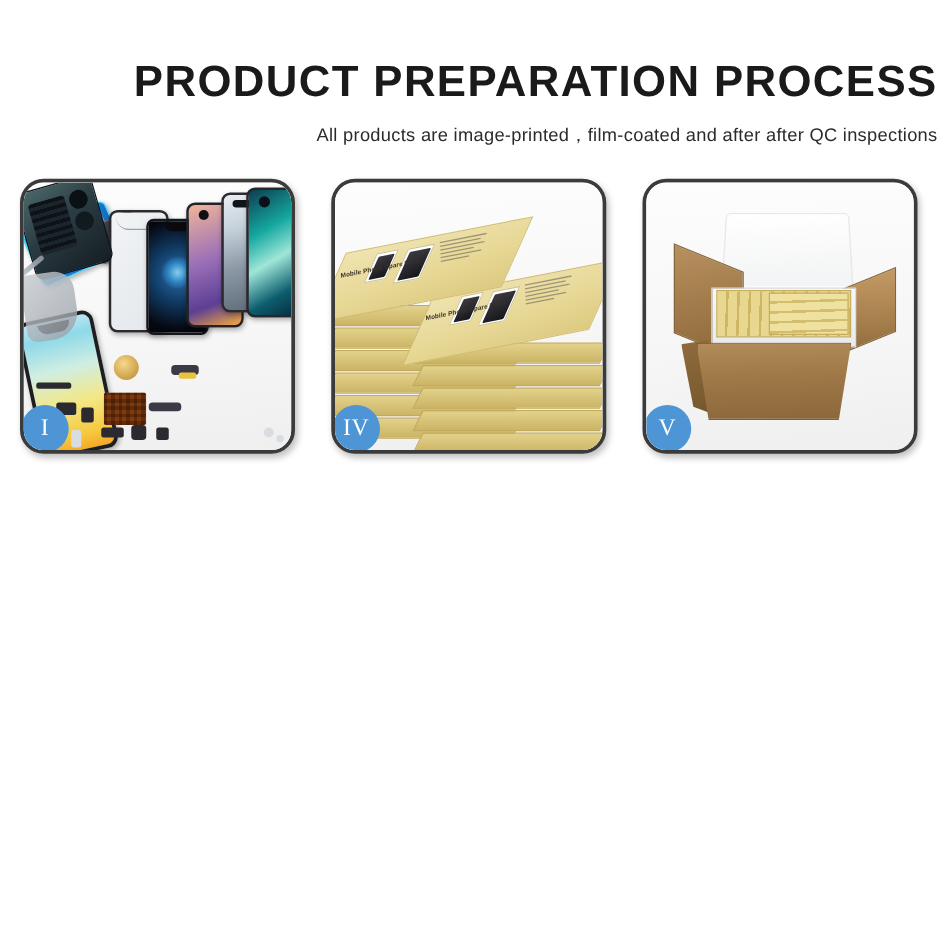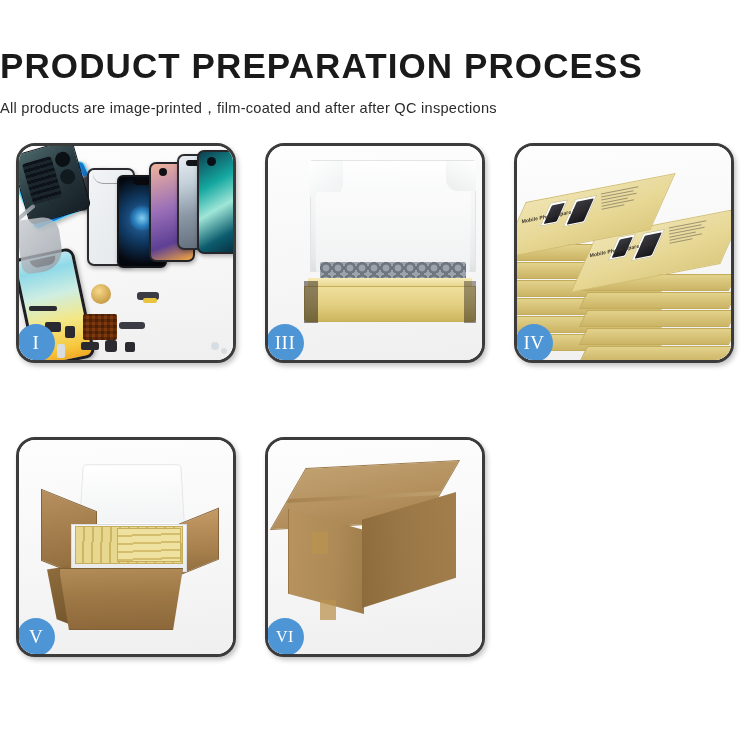--- a/index.html
+++ b/index.html
@@ -5,21 +5,21 @@
   * { box-sizing: border-box; margin: 0; padding: 0; }
   html, body {
     width: 750px; height: 750px;
     background: #ffffff;
     font-family: "Liberation Sans", sans-serif;
     overflow: hidden;
   }
   .page { position: relative; width: 750px; height: 750px; background: #fff; }
 
   
-  .header { position: absolute; left: 0; top: 0; width: 750px; text-align: left; }
+  .header { position: absolute; left: 0; top: 0; width: 750px; text-align: right; }
   .title {
     font-size: 35px; font-weight: 700; letter-spacing: 1.1px;
     color: #1a1a1a; line-height: 1; padding-top: 48px;
     font-family: "Liberation Sans", sans-serif;
   }
   .subtitle {
     font-size: 14.6px; color: #2b2b2b; letter-spacing: 0.25px;
     padding-top: 16px; font-weight: 400;
   }
 
@@ -325,30 +325,20 @@
         <div class="chip bright" style="left:38px;top:198px;width:8px;height:14px;border-radius:2px;"></div>
         <div class="chip" style="left:106px;top:196px;width:10px;height:10px;border-radius:2px;"></div>
         <div class="chip yellow" style="left:6px;top:186px;width:16px;height:16px;transform:rotate(40deg);"></div>
         <div class="chip bright" style="left:192px;top:196px;width:8px;height:8px;border-radius:50%;"></div>
         <div class="chip bright" style="left:202px;top:202px;width:6px;height:6px;border-radius:50%;"></div>
       </div>
       <div class="badge">I</div>
     </div>
 
 
-    <div class="panel">
-      <div class="photo">
-        <div class="p3-lid"></div>
-        <div class="p3-foamback"></div>
-        <div class="p3-bubble"></div>
-        <div class="p3-rim"></div>
-        <div class="p3-boxfront"></div>
-      </div>
-      <div class="badge">III</div>
-    </div>
 
     <div class="panel">
       <div class="photo">
 
         <div class="sb-side" style="left:-4px;top:188px;"></div>
         <div class="sb-side" style="left:-4px;top:170px;"></div>
         <div class="sb-side" style="left:-4px;top:152px;"></div>
         <div class="sb-side" style="left:-4px;top:134px;"></div>
         <div class="sb-side" style="left:-4px;top:116px;"></div>
         <div class="sb-side" style="left:-4px;top:98px;"></div>
@@ -403,25 +393,15 @@
         <div class="p5-flapR"></div>
         <div class="p5-inner"></div>
         <div class="p5-yellow"></div>
         <div class="p5-yellow2"></div>
         <div class="p5-frontL"></div>
         <div class="p5-front"></div>
       </div>
       <div class="badge">V</div>
     </div>
 
-    <div class="panel">
-      <div class="photo">
-        <div class="p6-top"></div>
-        <div class="p6-left"></div>
-        <div class="p6-right"></div>
-        <div class="p6-tape" style="left:44px;top:92px;width:16px;height:22px;"></div>
-        <div class="p6-tape" style="left:52px;top:160px;width:16px;height:20px;"></div>
-      </div>
-      <div class="badge small">VI</div>
-    </div>
 
   </div>
 </div>
 
 </body></html>

